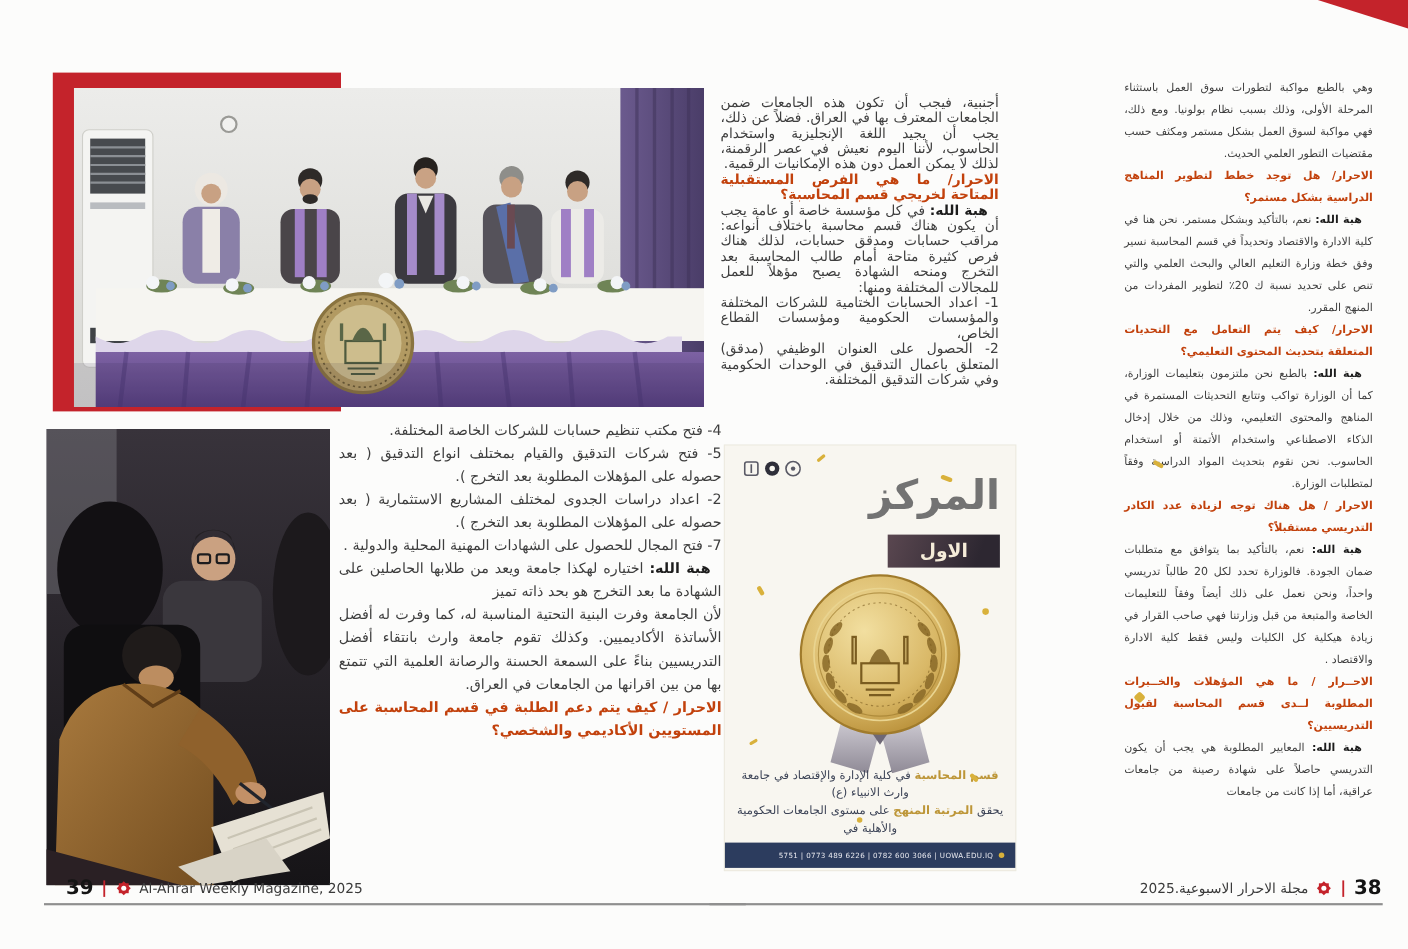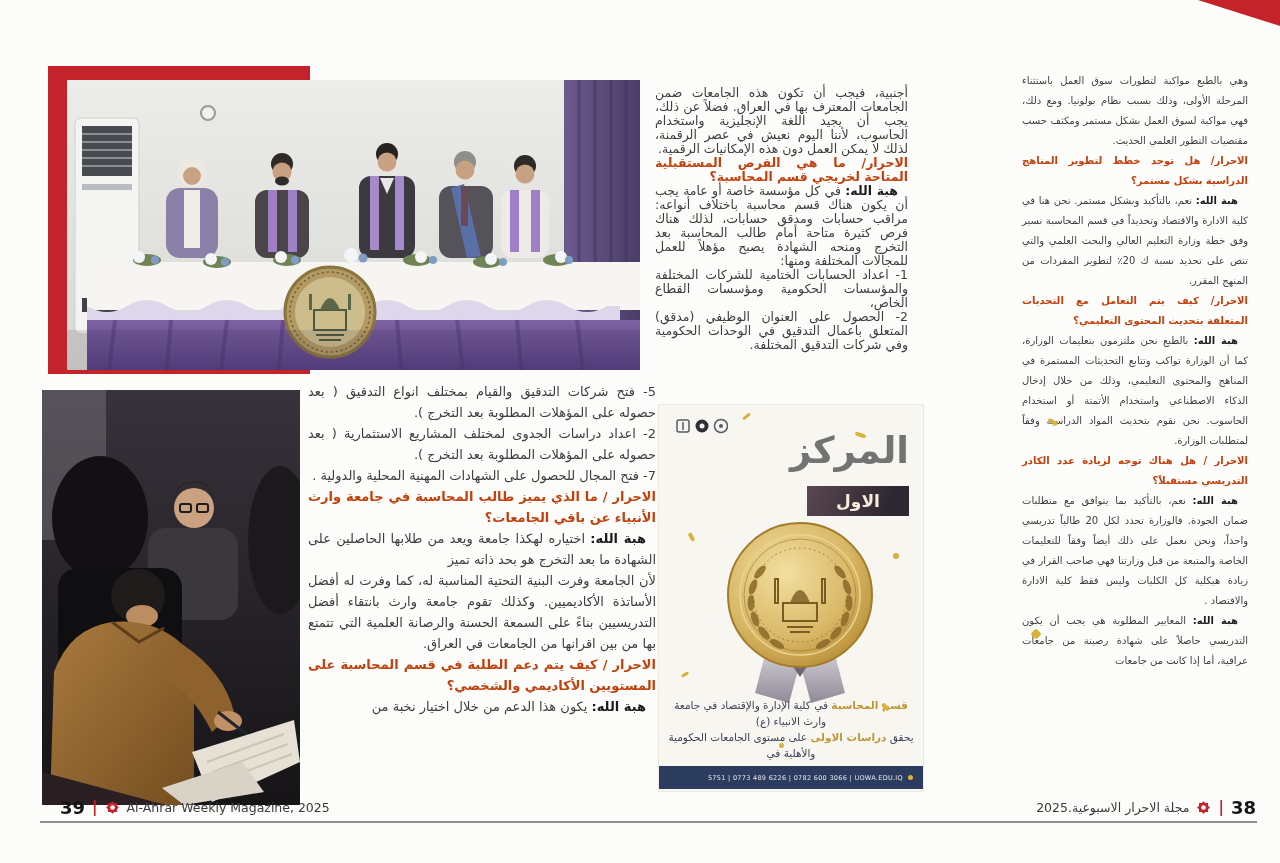--- a/index.html
+++ b/index.html
@@ -209,28 +209,27 @@
       <g>
         <polygon points="150,362 252,330 258,372 170,412" fill="#e6e1d4"></polygon>
         <path d="M165,372 L242,344 M170,382 L246,354 M176,392 L250,364" stroke="#c9c4b4" stroke-width="2" fill="none"></path>
         <polygon points="120,398 200,372 222,402 142,415" fill="#d8d3c6"></polygon>
       </g>
       <polygon points="0,382 124,415 0,415" fill="#2a2024"></polygon>
     </svg>
   </figure>
 
   <div class="col left-col">
+    <p>4- فتح مكتب تنظيم حسابات للشركات الخاصة المختلفة.</p>
     <p>5- فتح شركات التدقيق والقيام بمختلف انواع التدقيق ( بعد حصوله على المؤهلات المطلوبة بعد التخرج ).</p>
     <p>2- اعداد دراسات الجدوى لمختلف المشاريع الاستثمارية ( بعد حصوله على المؤهلات المطلوبة بعد التخرج ).</p>
     <p>7- فتح المجال للحصول على الشهادات المهنية المحلية والدولية .</p>
-    <p class="q">الاحرار / ما الذي يميز طالب المحاسبة في جامعة وارث الأنبياء عن باقي الجامعات؟</p>
     <p class="a"><b class="spk">هبة الله:</b><span> اختياره لهكذا جامعة ويعد من طلابها الحاصلين على الشهادة ما بعد التخرج هو بحد ذاته تميز</span></p>
     <p>لأن الجامعة وفرت البنية التحتية المناسبة له، كما وفرت له أفضل الأساتذة الأكاديميين. وكذلك تقوم جامعة وارث بانتقاء أفضل التدريسيين بناءً على السمعة الحسنة والرصانة العلمية التي تتمتع بها من بين اقرانها من الجامعات في العراق.</p>
     <p class="q">الاحرار / كيف يتم دعم الطلبة في قسم المحاسبة على المستويين الأكاديمي والشخصي؟</p>
-    <p class="a"><b class="spk">هبة الله:</b><span> يكون هذا الدعم من خلال اختيار نخبة من</span></p>
   </div>
 
   <div class="footer-left">
     <span class="pageno">39</span>
     <span class="fsep">|</span>
     <svg width="15" height="15" viewBox="0 0 15 15">
       <g fill="#c4232b">
         <rect x="3" y="3" width="9" height="9"></rect>
         <rect x="3" y="3" width="9" height="9" transform="rotate(45 7.5 7.5)"></rect>
       </g>
@@ -251,20 +250,21 @@
   </div>
 
   <div class="col right-col">
     <p>وهي بالطبع مواكبة لتطورات سوق العمل باستثناء المرحلة الأولى، وذلك بسبب نظام بولونيا. ومع ذلك، فهي مواكبة لسوق العمل بشكل مستمر ومكثف حسب مقتضيات التطور العلمي الحديث.</p>
     <p class="q">الاحرار/ هل توجد خطط لتطوير المناهج الدراسية بشكل مستمر؟</p>
     <p class="a"><b class="spk">هبة الله:</b><span> نعم، بالتأكيد وبشكل مستمر. نحن هنا في كلية الادارة والاقتصاد وتحديداً في قسم المحاسبة نسير وفق خطة وزارة التعليم العالي والبحث العلمي والتي تنص على تحديد نسبة ك 20٪ لتطوير المفردات من المنهج المقرر.</span></p>
     <p class="q">الاحرار/ كيف يتم التعامل مع التحديات المتعلقة بتحديث المحتوى التعليمي؟</p>
     <p class="a"><b class="spk">هبة الله:</b><span> بالطبع نحن ملتزمون بتعليمات الوزارة، كما أن الوزارة تواكب وتتابع التحديثات المستمرة في المناهج والمحتوى التعليمي، وذلك من خلال إدخال الذكاء الاصطناعي واستخدام الأتمتة أو استخدام الحاسوب. نحن نقوم بتحديث المواد الدراسية وفقاً لمتطلبات الوزارة.</span></p>
     <p class="q">الاحرار / هل هناك توجه لزيادة عدد الكادر التدريسي مستقبلاً؟</p>
     <p class="a"><b class="spk">هبة الله:</b><span> نعم، بالتأكيد بما يتوافق مع متطلبات ضمان الجودة. فالوزارة تحدد لكل 20 طالباً تدريسي واحداً، ونحن نعمل على ذلك أيضاً وفقاً للتعليمات الخاصة والمتبعة من قبل وزارتنا فهي صاحب القرار في زيادة هيكلية كل الكليات وليس فقط كلية الادارة والاقتصاد .</span></p>
+    <p class="q">الاحــرار / ما هي المؤهلات والخــبرات المطلوبة لــدى قسم المحاسبة لقبول التدريسيين؟</p>
     <p class="a"><b class="spk">هبة الله:</b><span> المعايير المطلوبة هي يجب أن يكون التدريسي حاصلاً على شهادة رصينة من جامعات عراقية، أما إذا كانت من جامعات</span></p>
   </div>
 
   <div class="poster">
     <svg class="p-logos" width="52" height="16" viewBox="0 0 52 16">
       <rect x="1" y="2" width="12" height="12" rx="2" fill="none" stroke="#5a5a66" stroke-width="1.5"></rect>
       <line x1="7" y1="4" x2="7" y2="12" stroke="#5a5a66" stroke-width="1.5"></line>
       <circle cx="26" cy="8" r="6.5" fill="#2f2f3a"></circle>
       <circle cx="26" cy="8" r="2.5" fill="#f8f6f0"></circle>
       <circle cx="45" cy="8" r="6.5" fill="none" stroke="#5a5a66" stroke-width="1.5"></circle>
@@ -312,21 +312,21 @@
         <path d="M76,86 Q85,62 94,86" fill="#7a5c20" opacity=".8"></path>
         <rect x="60" y="62" width="3" height="24"></rect>
         <rect x="107" y="62" width="3" height="24"></rect>
         <path d="M72,110 H98 M75,115 H95"></path>
       </g>
       <circle cx="85" cy="78" r="47" fill="none" stroke="#7a5c20" stroke-width="1" stroke-dasharray="2,3" opacity=".6"></circle>
     </svg>
 
     <div class="p-caption">
       <div><span class="p-cap-hl">قسم المحاسبة</span><span> في كلية الإدارة والإقتصاد في جامعة وارث الانبياء (ع)</span></div>
-      <div><span>يحقق </span><span class="p-cap-hl">دراسات الاولى</span><span> على مستوى الجامعات الحكومية والأهلية في</span></div>
+      <div><span>يحقق </span><span class="p-cap-hl">المرتبة المنهج</span><span> على مستوى الجامعات الحكومية والأهلية في</span></div>
       <div class="p-cap3">"الإمتحان المشترك"</div>
     </div>
 
     <div class="p-bar">
       <span>5751 | 0773 489 6226 | 0782 600 3066 | UOWA.EDU.IQ</span>
       <i class="dot"></i>
     </div>
 
     <i class="conf" style="left:83px;top:10px;width:9px;height:3px;transform:rotate(-40deg)"></i>
     <i class="conf" style="left:196px;top:28px;width:11px;height:4px;transform:rotate(20deg)"></i>

